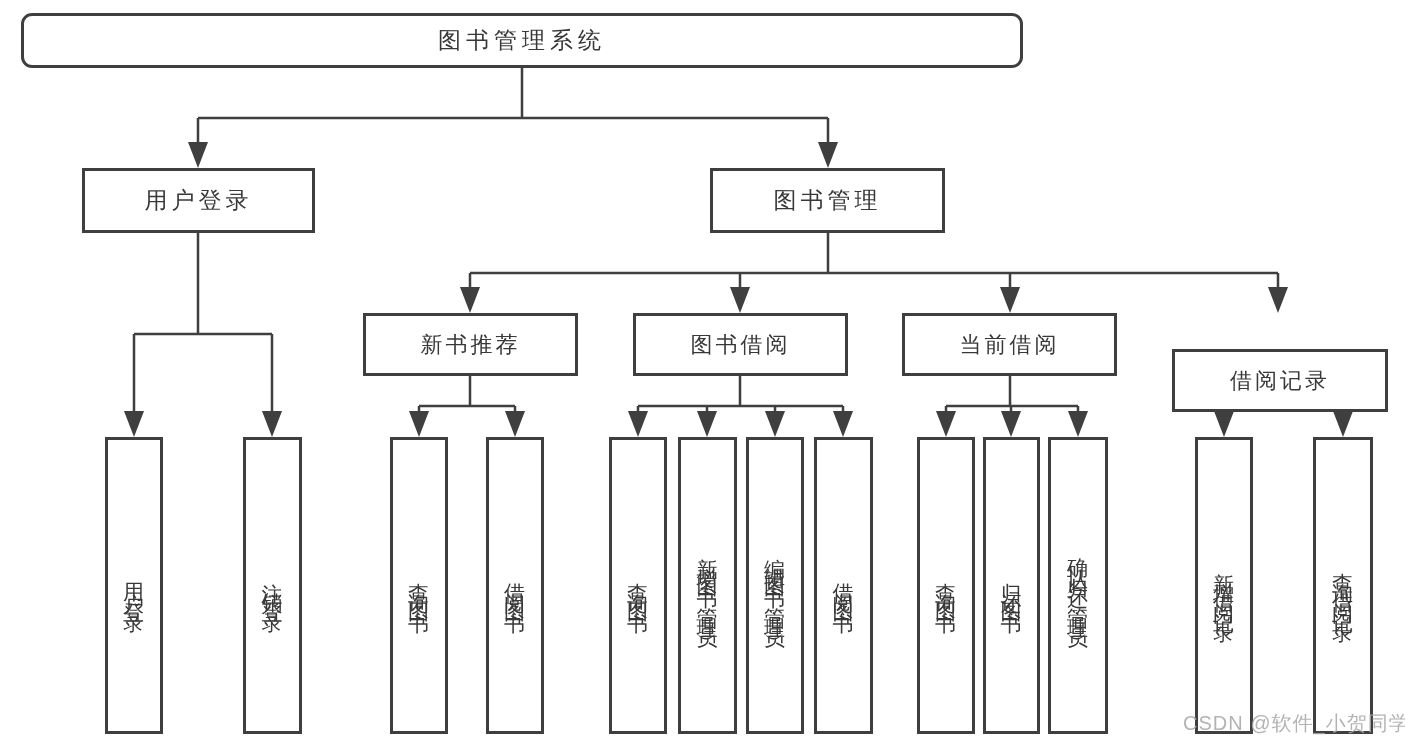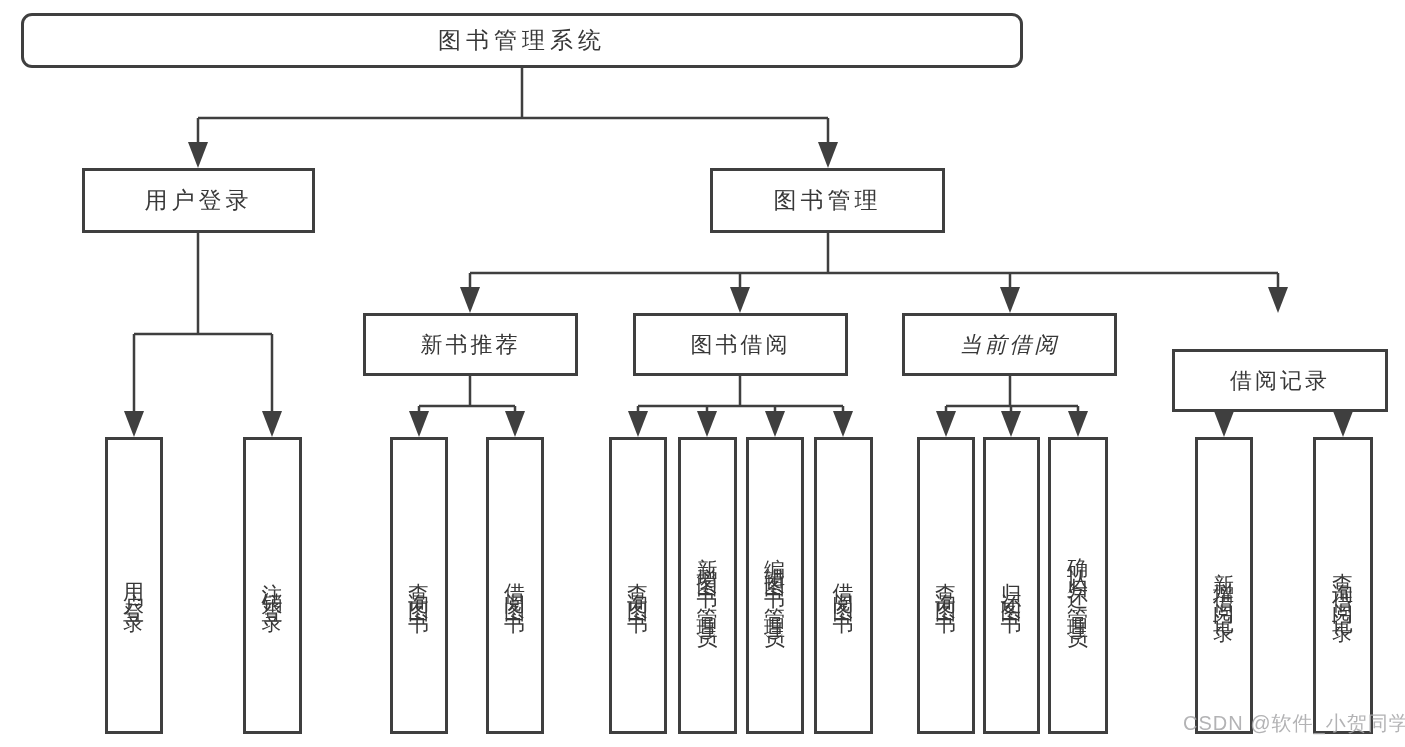--- a/index.html
+++ b/index.html
@@ -89,21 +89,21 @@
     </g>
   </svg>
 
   <div class="node root">图书管理系统</div>
 
   <div class="node l2" style="left:82px;width:233px;">用户登录</div>
   <div class="node l2" style="left:710px;width:235px;">图书管理</div>
 
   <div class="node l3" style="left:363px;width:215px;">新书推荐</div>
   <div class="node l3" style="left:633px;width:215px;">图书借阅</div>
-  <div class="node l3" style="left:902px;width:215px;font-style:italic;">当前借阅</div>
+  <div class="node l3" style="left:902px;width:215px;">当前借阅</div>
   <div class="node l3" style="left:1172px;width:216px;margin-top:36px;">借阅记录</div>
 
   <div class="node v" style="left:105px;width:58px;">用户登录</div>
   <div class="node v" style="left:243px;width:59px;">注销登录</div>
 
   <div class="node v" style="left:390px;width:58px;">查询图书</div>
   <div class="node v" style="left:486px;width:58px;">借阅图书</div>
 
   <div class="node v" style="left:609px;width:58px;">查询图书</div>
   <div class="node v" style="left:678px;width:59px;">新增图书（管理员）</div>

